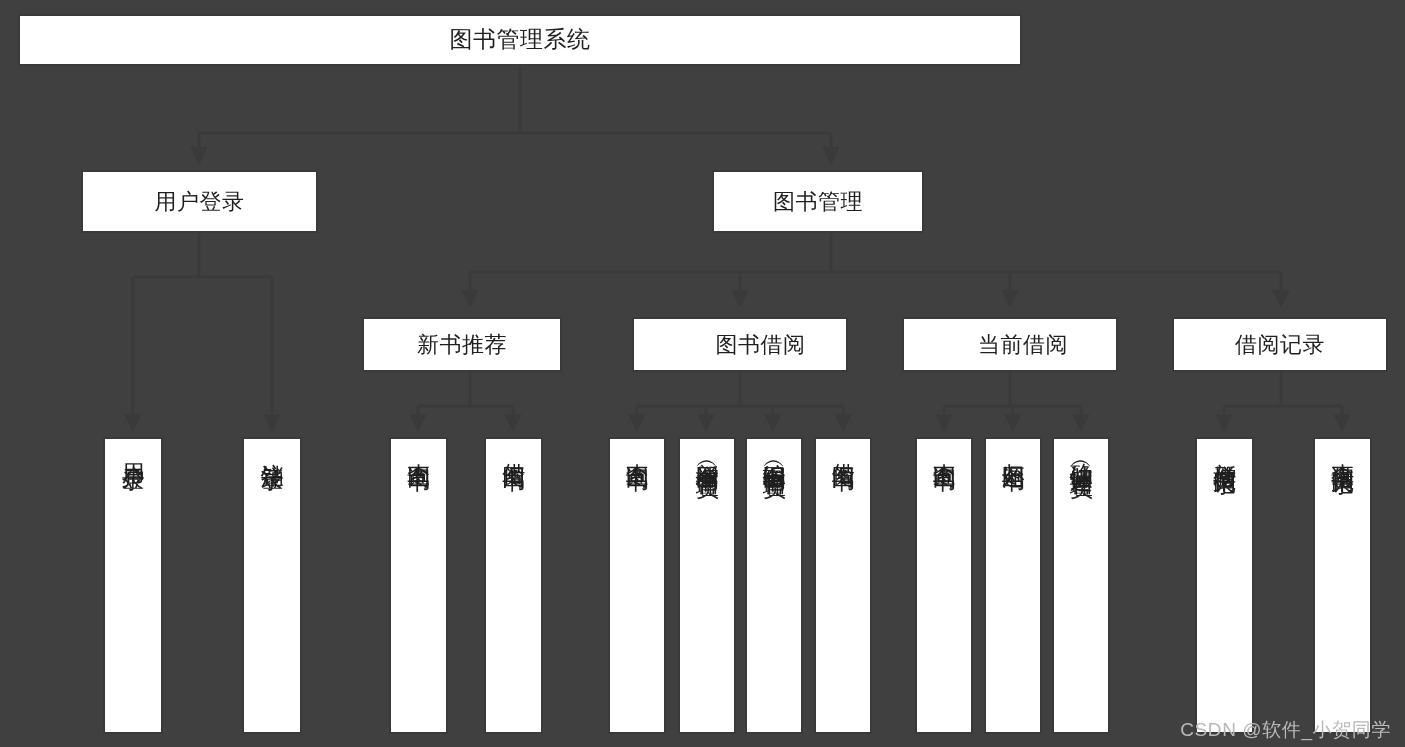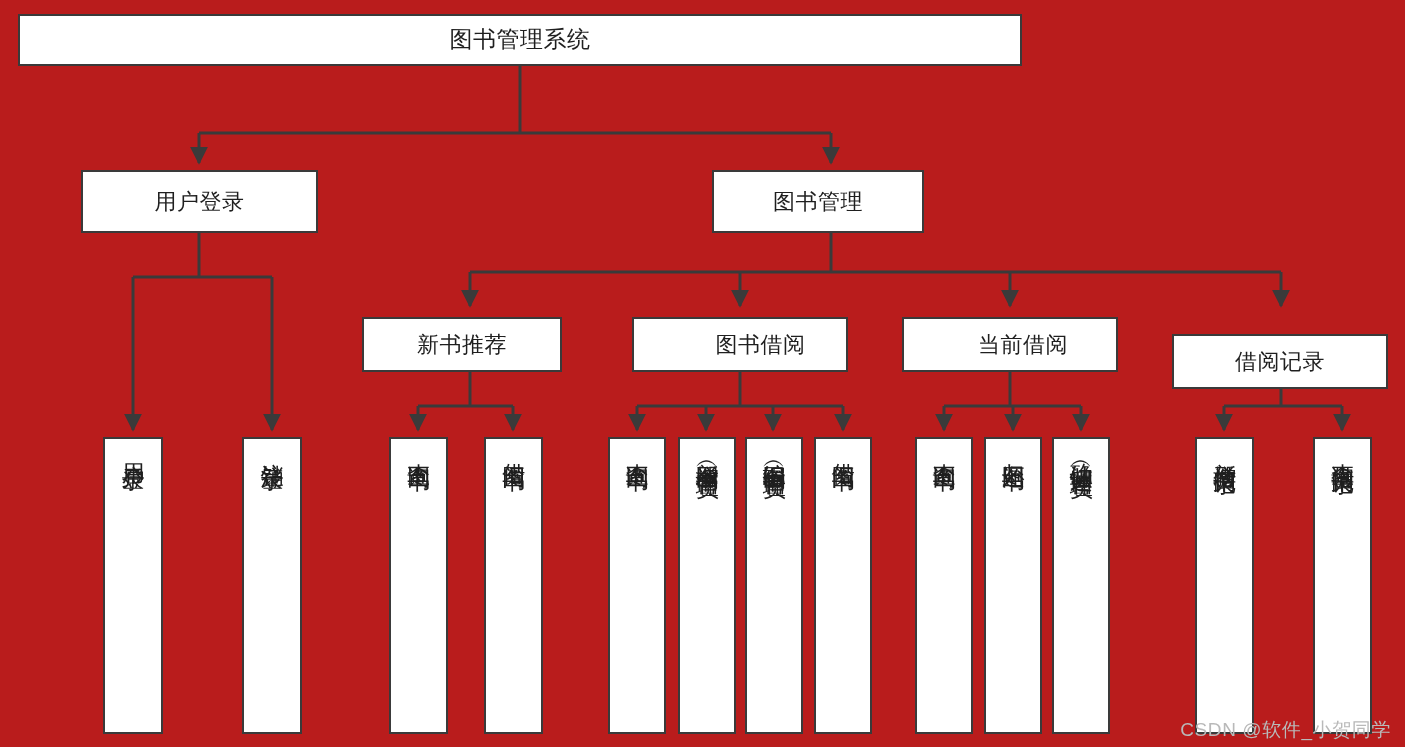--- a/index.html
+++ b/index.html
@@ -7,21 +7,21 @@
     padding: 0;
     background: #ffffff;
   }
   body {
     font-family: "Liberation Sans", "DejaVu Sans", sans-serif;
   }
   #canvas {
     position: relative;
     width: 1405px;
     height: 747px;
-    background: #b91c1c;
+    background: #404040;
     overflow: hidden;
   }
   #edges {
     position: absolute;
     left: 0;
     top: 0;
     width: 1405px;
     height: 747px;
   }
   .node {
@@ -137,21 +137,21 @@
 
   <div class="node horiz" style="left:362px; top:317px; width:200px; height:55px;">
     <span class="node-label">新书推荐</span>
   </div>
   <div class="node horiz" style="left:632px; top:317px; width:216px; height:55px;padding-left:41px;">
     <span class="node-label">图书借阅</span>
   </div>
   <div class="node horiz" style="left:902px; top:317px; width:216px; height:55px;padding-left:26px;">
     <span class="node-label">当前借阅</span>
   </div>
-  <div class="node horiz" style="left:1172px; top:317px; width:216px; height:55px;margin-top:17px;">
+  <div class="node horiz" style="left:1172px; top:317px; width:216px; height:55px;">
     <span class="node-label">借阅记录</span>
   </div>
 
   <div class="node vert" style="left:103px; top:437px; width:60px; height:297px;">
     <span class="node-label">用户登录</span>
   </div>
   <div class="node vert" style="left:242px; top:437px; width:60px; height:297px;">
     <span class="node-label">注销登录</span>
   </div>
 

